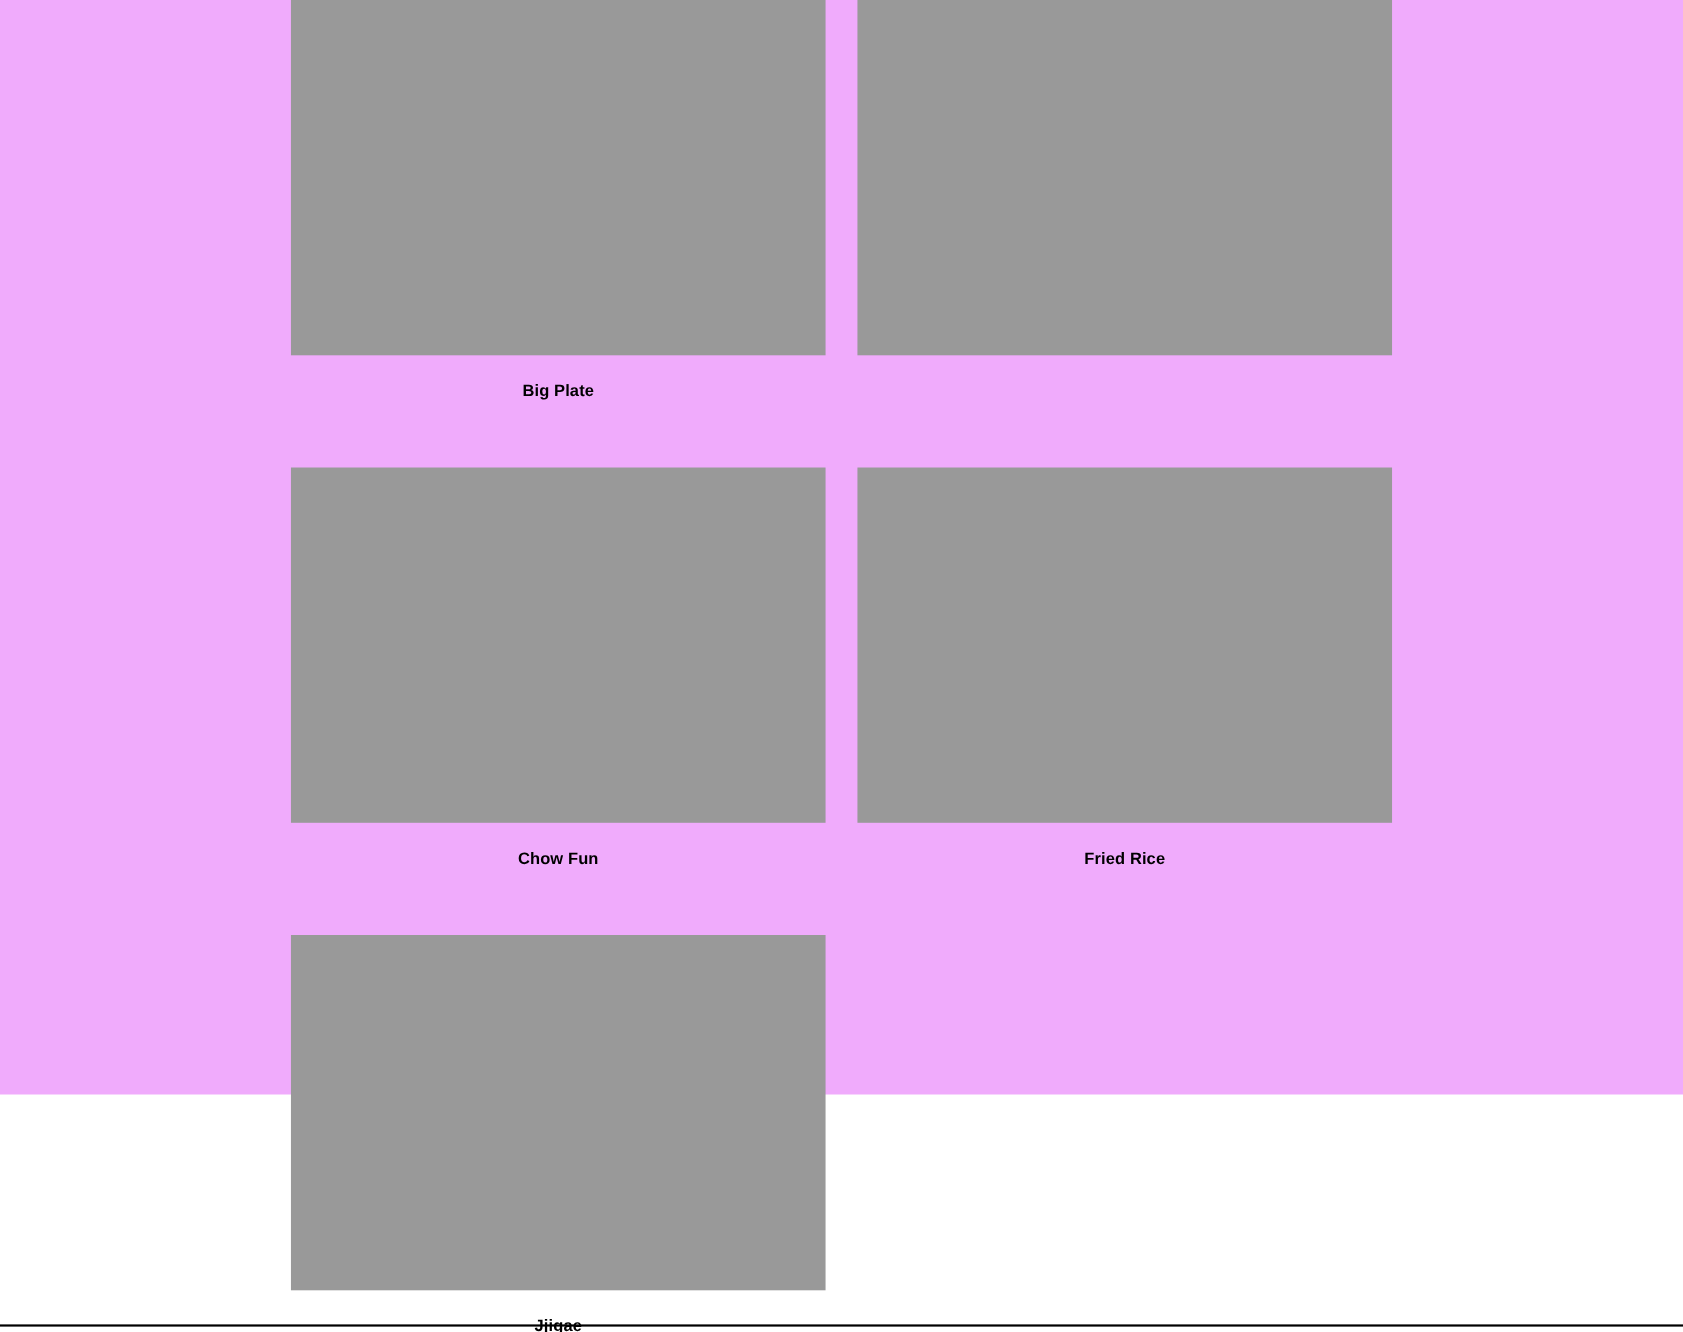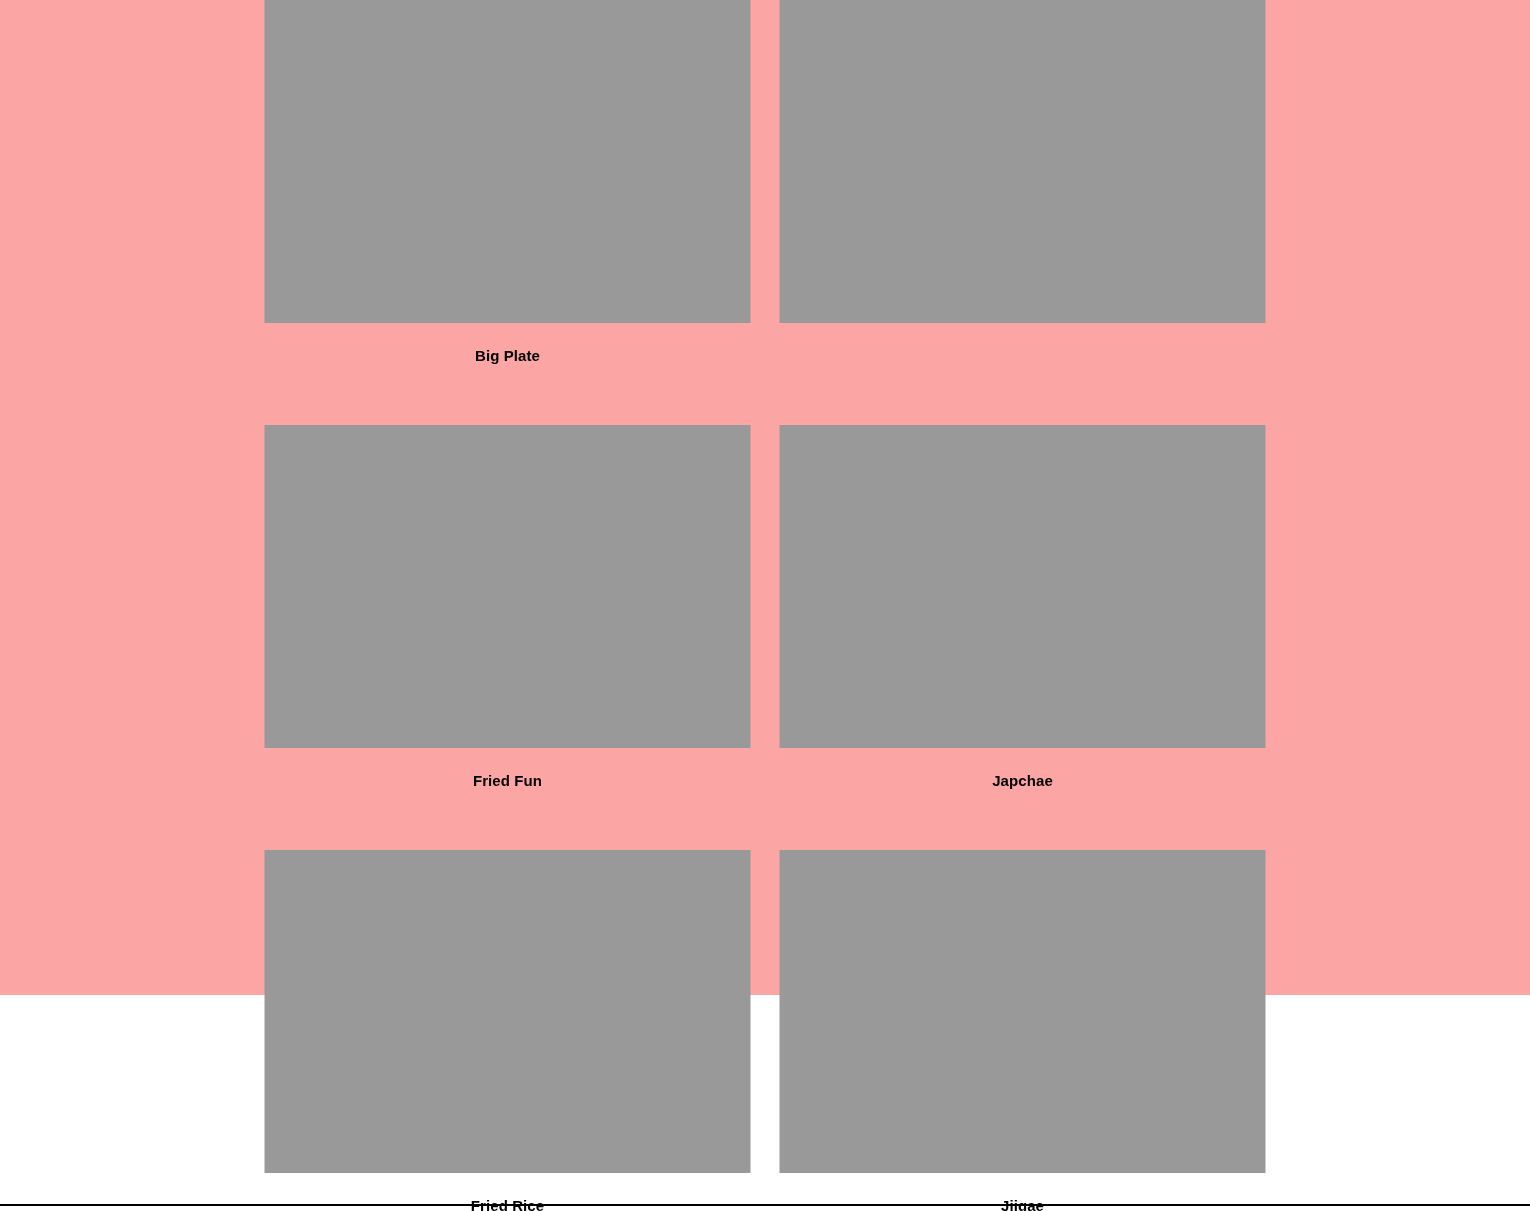--- a/index.html
+++ b/index.html
@@ -11,21 +11,21 @@
     height: 1211px;
     background: #ffffff;
     font-family: "Liberation Sans", sans-serif;
     overflow: hidden;
   }
 
   #page {
     position: relative;
     width: 1530px;
     height: 995px;
-    background: #fca5a5;
+    background: #f0abfc;
   }
 
   
   #gallery {
     position: absolute;
     left: 50%;
     transform: translateX(-50%);
     top: -214px;
     width: 1001px;
     display: grid;
@@ -89,27 +89,23 @@
       <div class="card-image" aria-label="Big Plate"></div>
       <span class="card-label">Big Plate</span>
     </div>
 
     <div class="menu-card row-1">
       <div class="card-image" aria-label="BibimGuksu"></div>
     </div>
 
     <div class="menu-card row-2">
       <div class="card-image" aria-label="Chow Fun"></div>
-      <span class="card-label">Fried Fun</span>
+      <span class="card-label">Chow Fun</span>
     </div>
 
-    <div class="menu-card row-2">
-      <div class="card-image" aria-label="Japchae"></div>
-      <span class="card-label">Japchae</span>
-    </div>
 
     <div class="menu-card row-3">
       <div class="card-image" aria-label="Fried Rice"></div>
       <span class="card-label">Fried Rice</span>
     </div>
 
     <div class="menu-card row-3">
       <div class="card-image" aria-label="Jjigae"></div>
       <span class="card-label">Jjigae</span>
     </div>

